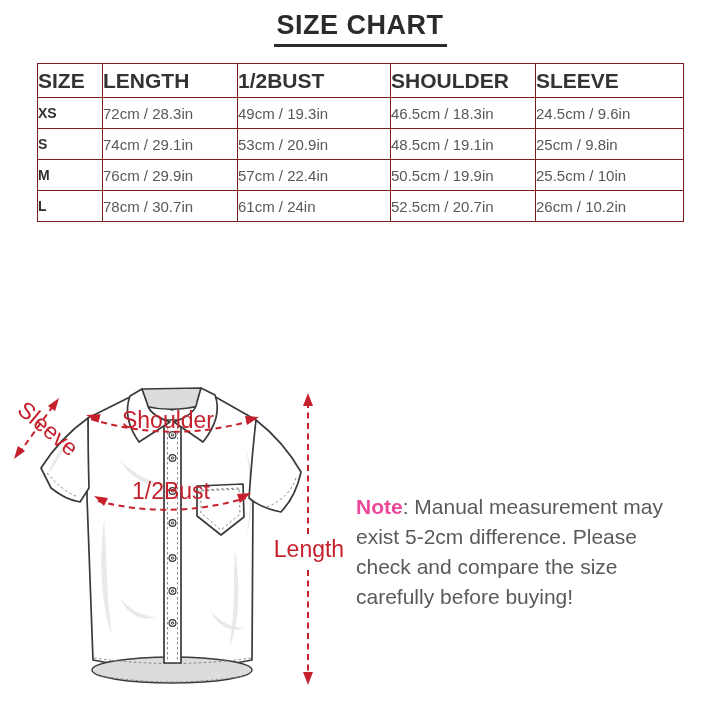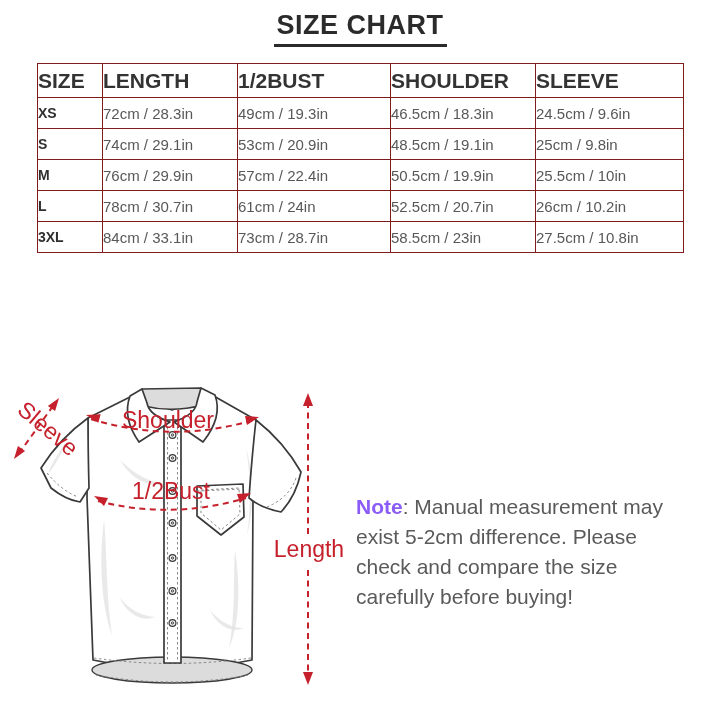--- a/index.html
+++ b/index.html
@@ -13,21 +13,21 @@
   table.size-table{position:absolute;left:37px;top:63px;width:646px;
         border-collapse:collapse;table-layout:fixed;}
   .size-table th,.size-table td{border:1px solid #7f1d1d;text-align:left;
         vertical-align:middle;padding:0;}
   .size-table thead th{height:33px;font-size:21px;font-weight:bold;color:#333;}
   .size-table tbody th{height:30px;font-size:14px;font-weight:bold;color:#2f2f2f;}
   .size-table tbody td{height:30px;font-size:15px;font-weight:normal;color:#58585a;}
   
   .note{position:absolute;left:356px;top:471px;width:324px;font-size:21px;
         line-height:30px;color:#5a5a5a;}
-  .note b{color:#8b5cf6;}
+  .note b{color:#ec4899;}
   
   .diagram{position:absolute;left:0px;top:360px;}
   .ol{fill:#ffffff;stroke:#3a3a3a;stroke-width:1.7;stroke-linejoin:round;stroke-linecap:round;}
   .gr{fill:#dcdcdc;stroke:#3a3a3a;stroke-width:1.4;stroke-linejoin:round;}
   .shade{fill:#e3e3e3;opacity:.8;stroke:none;}
   .stitch{fill:none;stroke:#888;stroke-width:1;stroke-dasharray:2.5 2.5;}
   .btn{fill:#f3f3f3;stroke:#3a3a3a;stroke-width:1.2;}
   .btnhole{fill:none;stroke:#3a3a3a;stroke-width:1;}
   .rdash{fill:none;stroke:var(--accent,#c5202b);stroke-width:2;stroke-dasharray:6 4.5;}
   .rtri{fill:var(--accent,#c5202b);stroke:none;}
@@ -80,27 +80,20 @@
           <td>57cm / 22.4in</td>
           <td>50.5cm / 19.9in</td>
           <td>25.5cm / 10in</td>
         </tr>
         <tr>
           <th>L</th>
           <td>78cm / 30.7in</td>
           <td>61cm / 24in</td>
           <td>52.5cm / 20.7in</td>
           <td>26cm / 10.2in</td>
-        </tr>
-        <tr>
-          <th>3XL</th>
-          <td>84cm / 33.1in</td>
-          <td>73cm / 28.7in</td>
-          <td>58.5cm / 23in</td>
-          <td>27.5cm / 10.8in</td>
         </tr>
       </tbody>
   </table>
 
   <svg class="diagram" width="360" height="360" viewBox="0 0 360 360">
 
     <g>
       <path class="ol" d="M88,58 L132,36 L172,50 L212,35 L256,60 L253,138 L252,300 Q172,317 93,300 L87,137 Z"></path>
 
       <path class="shade" d="M104,160 C99,200 101,245 112,275 C106,235 107,190 104,160 Z"></path>

